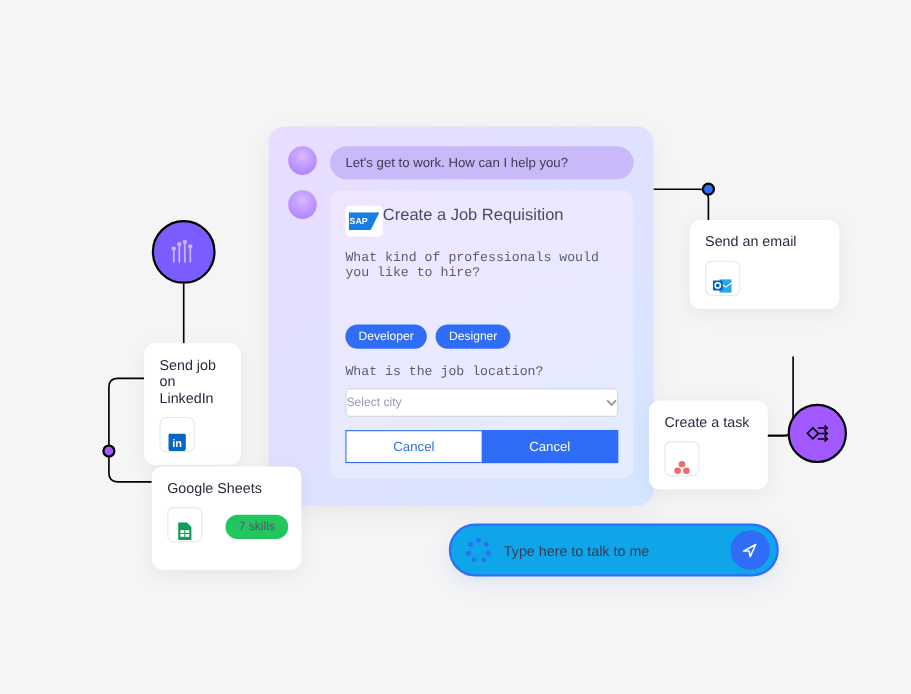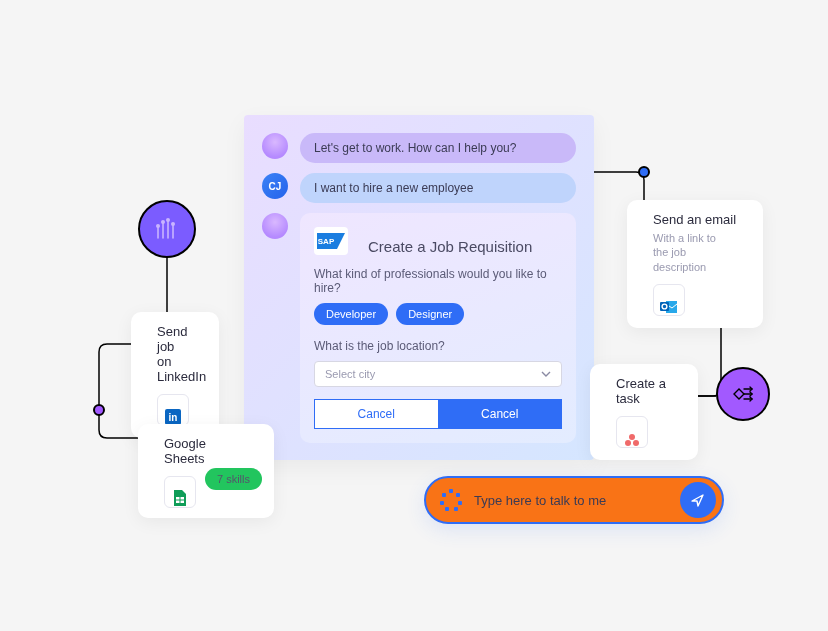--- a/index.html
+++ b/index.html
@@ -19,21 +19,21 @@
   }
 
   
   .chat-card {
     position: absolute;
     left: 244px;
     top: 115px;
     width: 350px;
     height: 345px;
     background: linear-gradient(135deg, #e9ddff 0%, #d5e6ff 100%);
-    border-radius: 4px;
+    border-radius: 15px;
     padding: 18px 18px 14px 18px;
     box-shadow: 0 8px 24px rgba(0,0,0,0.05);
   }
   .chat-row {
     display: flex;
     align-items: flex-start;
     gap: 12px;
     margin-bottom: 10px;
   }
   .avatar {
@@ -64,53 +64,55 @@
   .bubble-user { background: #bfd4fc; }
 
   .requisition {
     background: linear-gradient(160deg,#efe6ff 0%, #e3ecff 100%);
     border-radius: 10px;
     padding: 14px;
     flex: 1;
   }
   .req-header {
     display: flex;
-    align-items: flex-end;
-    gap: 20px;
+    align-items: flex-start;
+    gap: 0;
     margin-bottom: 12px;
   }
   .sap-icon {
     width: 34px; height: 28px;
     background: #fff;
     border-radius: 4px;
     display:flex;align-items:center;justify-content:center;
   }
   .req-title {
     font-size: 15px;
     color: #4a4a63;
     font-weight: 500;
   }
   .req-q {
     font-size: 12px;
     color: #5b5b77;
     margin-bottom: 8px;
+    font-family: Liberation Mono, monospace;
   }
   .pill-row { display:flex; gap:8px; margin-bottom:14px;}
   .pill {
     background: #2f6df6;
     color:#fff;
     font-size:11px;
     padding:5px 12px;
     border-radius:14px;
+    margin-top:32px;
   }
   .select {
     background:#fff;
     border:1px solid #d7d7e3;
     border-radius:4px;
-    padding:6px 10px;
+    padding:6px 0;
     font-size:11px;
     color:#9a9ab0;
     display:flex;
     justify-content:space-between;
     align-items:center;
     margin-bottom:12px;
   }
   .btn-row { display:flex; }
   .btn {
     flex:1;
@@ -121,21 +123,21 @@
   }
   .btn-cancel { background:#fff; color:#2f6df6; border-right:none;}
   .btn-apply { background:#2f6df6; color:#fff;}
 
   
   .mini-card {
     position:absolute;
     background:#fff;
     border-radius:10px;
     box-shadow:0 4px 18px rgba(0,0,0,0.06);
-    padding:12px 26px;
+    padding:12px 14px;
   }
   .mc-title { font-size:13px; color:#2b2b3d; }
   .mc-sub { font-size:11px; color:#9a9ab0; line-height:1.3;}
   .mc-iconslot {
     width:32px;height:32px;
     border:1px solid #e6e6ef;
     border-radius:6px;
     display:flex;align-items:flex-end;justify-content:center;
     margin-top:10px;
   }
@@ -157,25 +159,25 @@
     display:flex;
     align-items:center;
     justify-content:center;
   }
   .deco1 { left:138px; top:200px; width:58px; height:58px; background:#7b5cff; border:2px solid #000;}
   .deco2 { left:716px; top:367px; width:54px; height:54px; background:#a259ff; border:2px solid #000;}
 
   
   .prompt-bar {
     position:absolute;
-    left:424px;
+    left:408px;
     top:476px;
     width:300px;
     height:48px;
-    background:#f97316;
+    background:#0ea5e9;
     border:2px solid #2f6df6;
     border-radius:28px;
     display:flex;
     align-items:center;
     padding:0 6px 0 14px;
     gap:12px;
     box-shadow:0 6px 20px rgba(47,109,246,0.12);
   }
   .dots-icon { width:22px;height:22px; position:relative;}
   .dots-icon span{position:absolute;width:4px;height:4px;background:#2f6df6;border-radius:1px;}
@@ -242,24 +244,20 @@
     <path d="M22 8 L24 10 L22 12"></path>
     <path d="M22 13 L24 15 L22 17"></path>
     <path d="M22 18 L24 20 L22 22"></path>
   </svg>
 </div>
 
 <div class="chat-card">
   <div class="chat-row">
     <div class="avatar avatar-purple"></div>
     <div class="bubble bubble-bot">Let's get to work. How can I help you?</div>
-  </div>
-  <div class="chat-row">
-    <div class="avatar avatar-cj">CJ</div>
-    <div class="bubble bubble-user">I want to hire a new employee</div>
   </div>
   <div class="chat-row">
     <div class="avatar avatar-purple"></div>
     <div class="requisition">
       <div class="req-header">
         <div class="sap-icon">
           <svg width="28" height="16" viewBox="0 0 28 16">
             <path d="M0 0 H28 L20 16 H0 Z" fill="#1a7de0"></path>
             <text x="9" y="11" font-size="8" font-weight="700" fill="#fff" text-anchor="middle" font-family="Arial">SAP</text>
           </svg>
@@ -306,23 +304,20 @@
         <rect x="3" y="8" width="8" height="6" fill="#fff"></rect>
         <line x1="7" y1="8" x2="7" y2="14" stroke="#0f9d58"></line>
         <line x1="3" y1="11" x2="11" y2="11" stroke="#0f9d58"></line>
       </svg>
   </div>
   <div class="skills-pill">7 skills</div>
 </div>
 
 <div class="mini-card" style="left:627px;top:200px;width:136px;">
   <div class="mc-title" style="margin-bottom:4px;">Send an email</div>
-  <div class="mc-sub">
-    <span>With a link to</span><br><span>the job description</span>
-  </div>
   <div class="mc-iconslot">
     <svg width="18" height="16" viewBox="0 0 18 16">
       <rect x="6" y="2" width="11" height="12" fill="#28a8ea"></rect>
       <path d="M6 5 L12 9 L17 5" stroke="#fff" stroke-width="1" fill="none"></path>
       <rect x="0" y="3" width="9" height="9" rx="1" fill="#0364b8"></rect>
       <circle cx="4.5" cy="7.5" r="2.4" fill="none" stroke="#fff" stroke-width="1.4"></circle>
     </svg>
   </div>
 </div>
 

